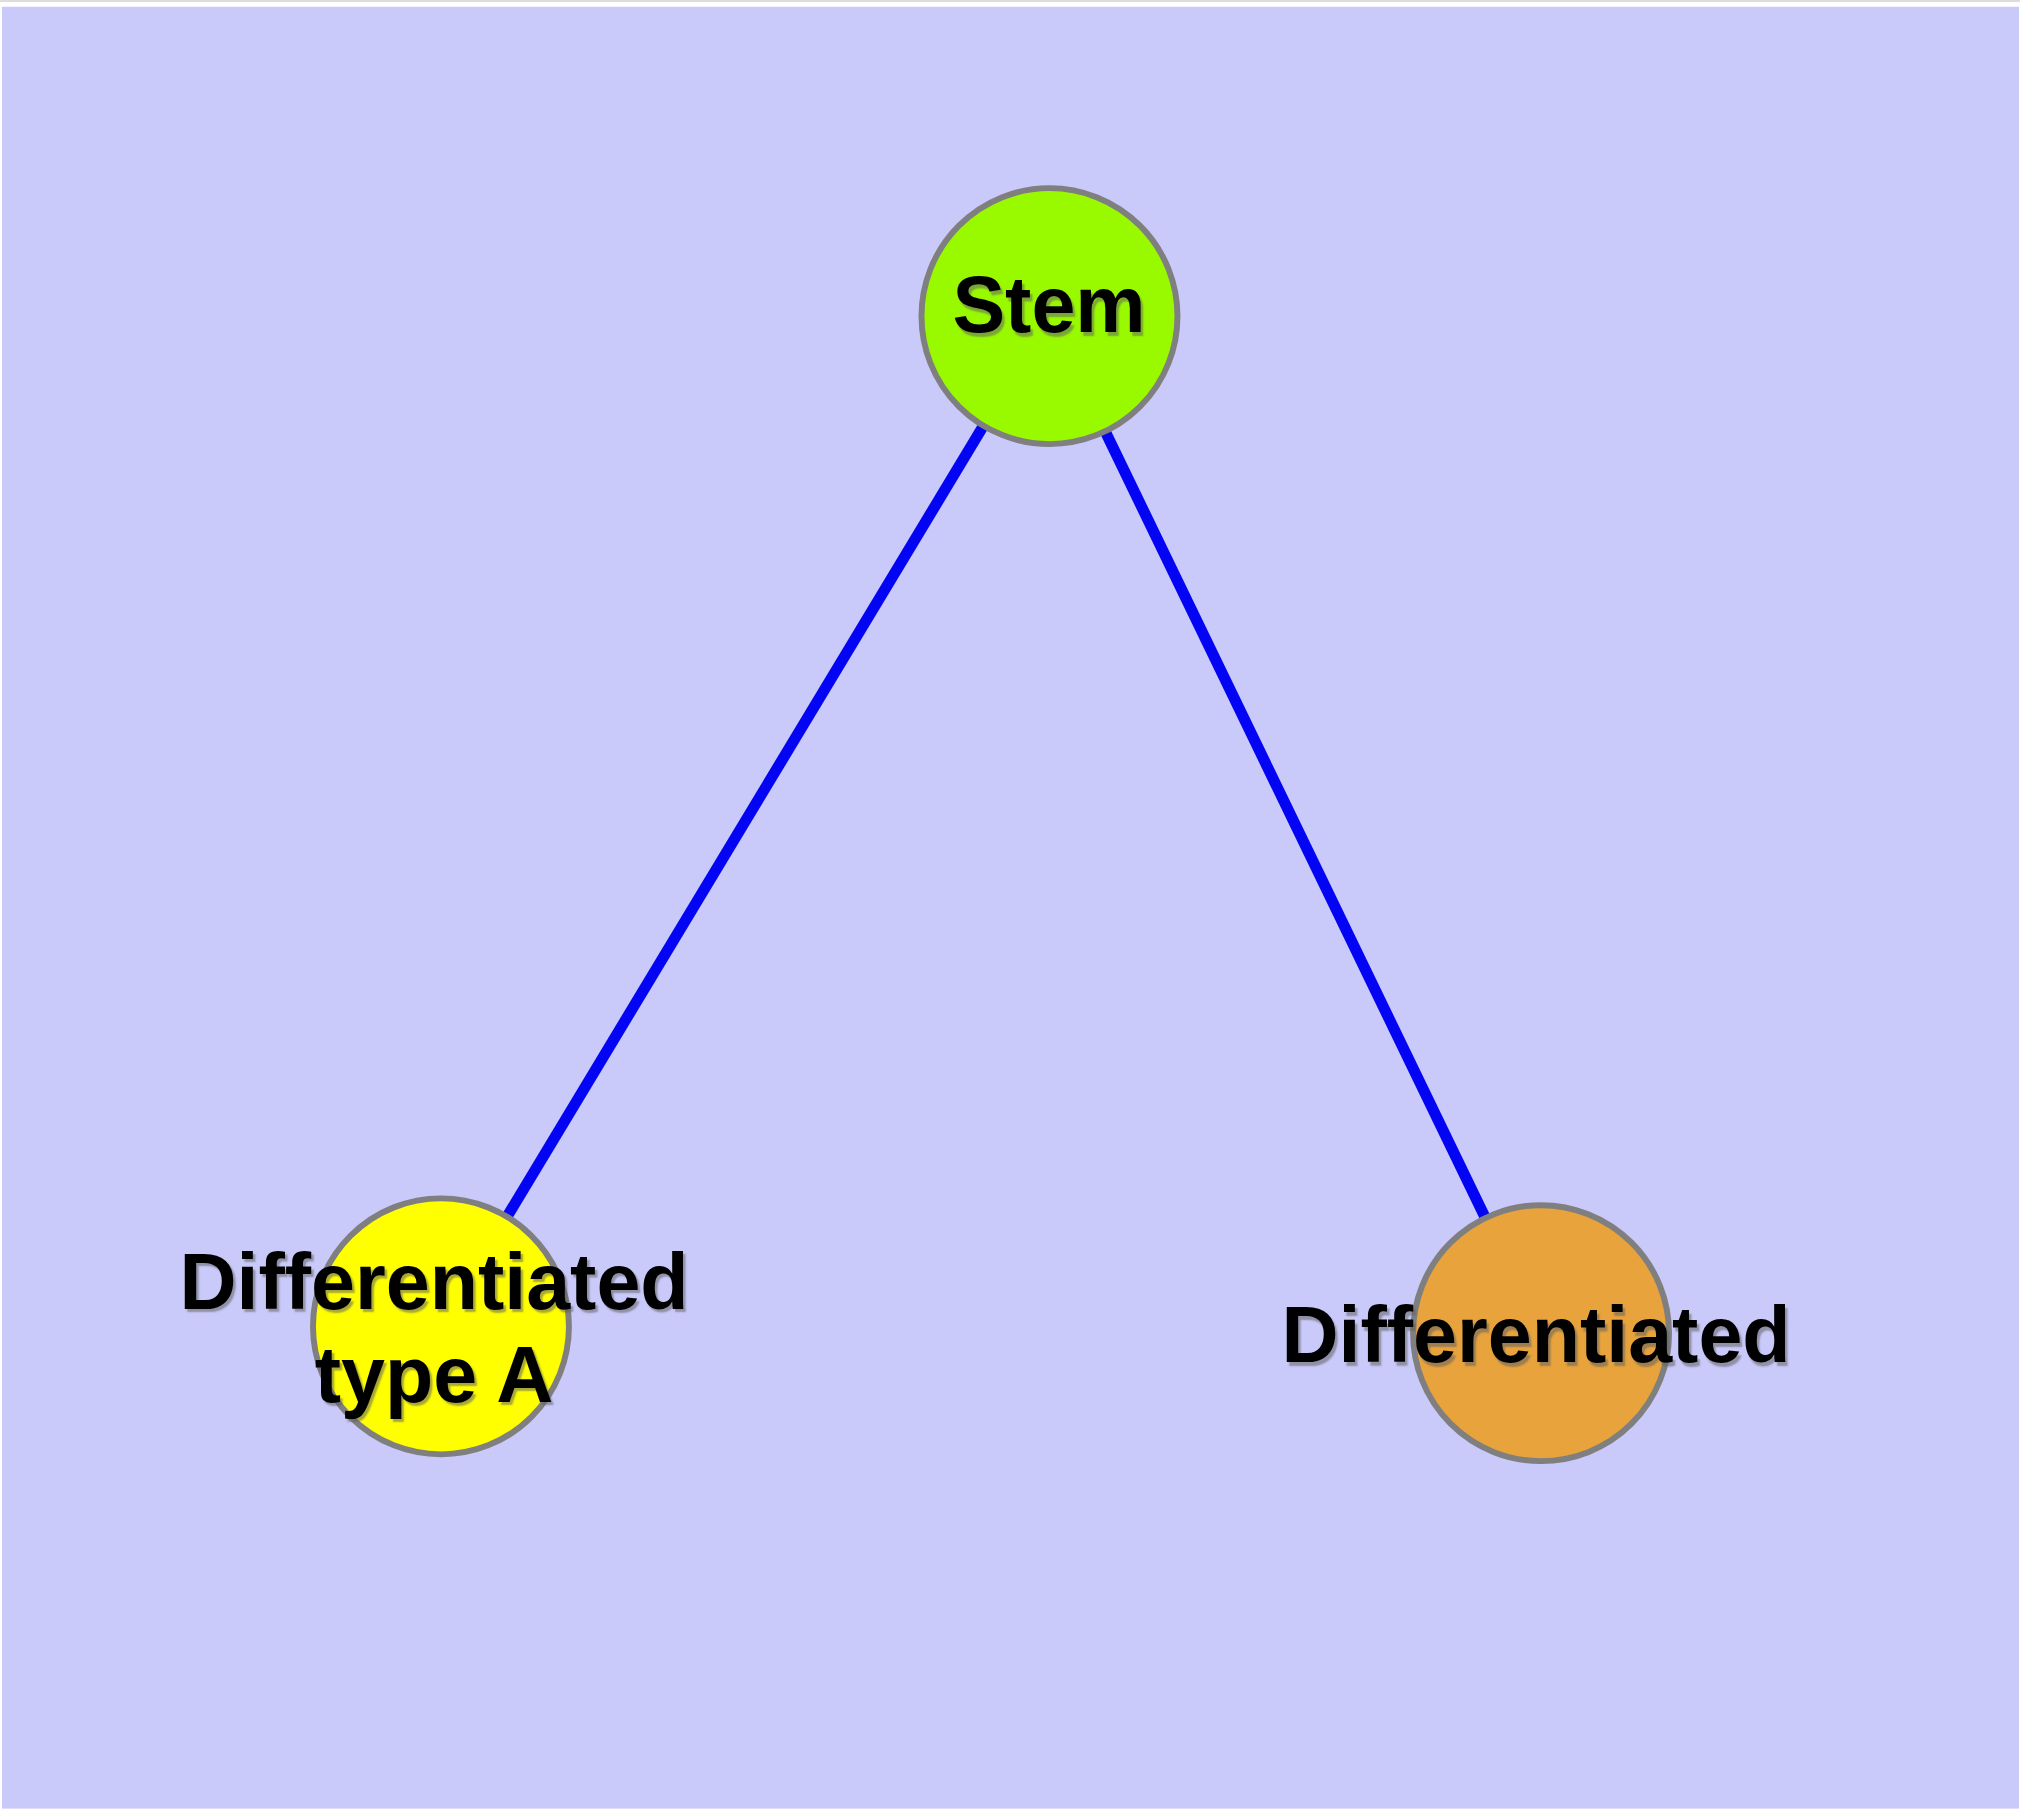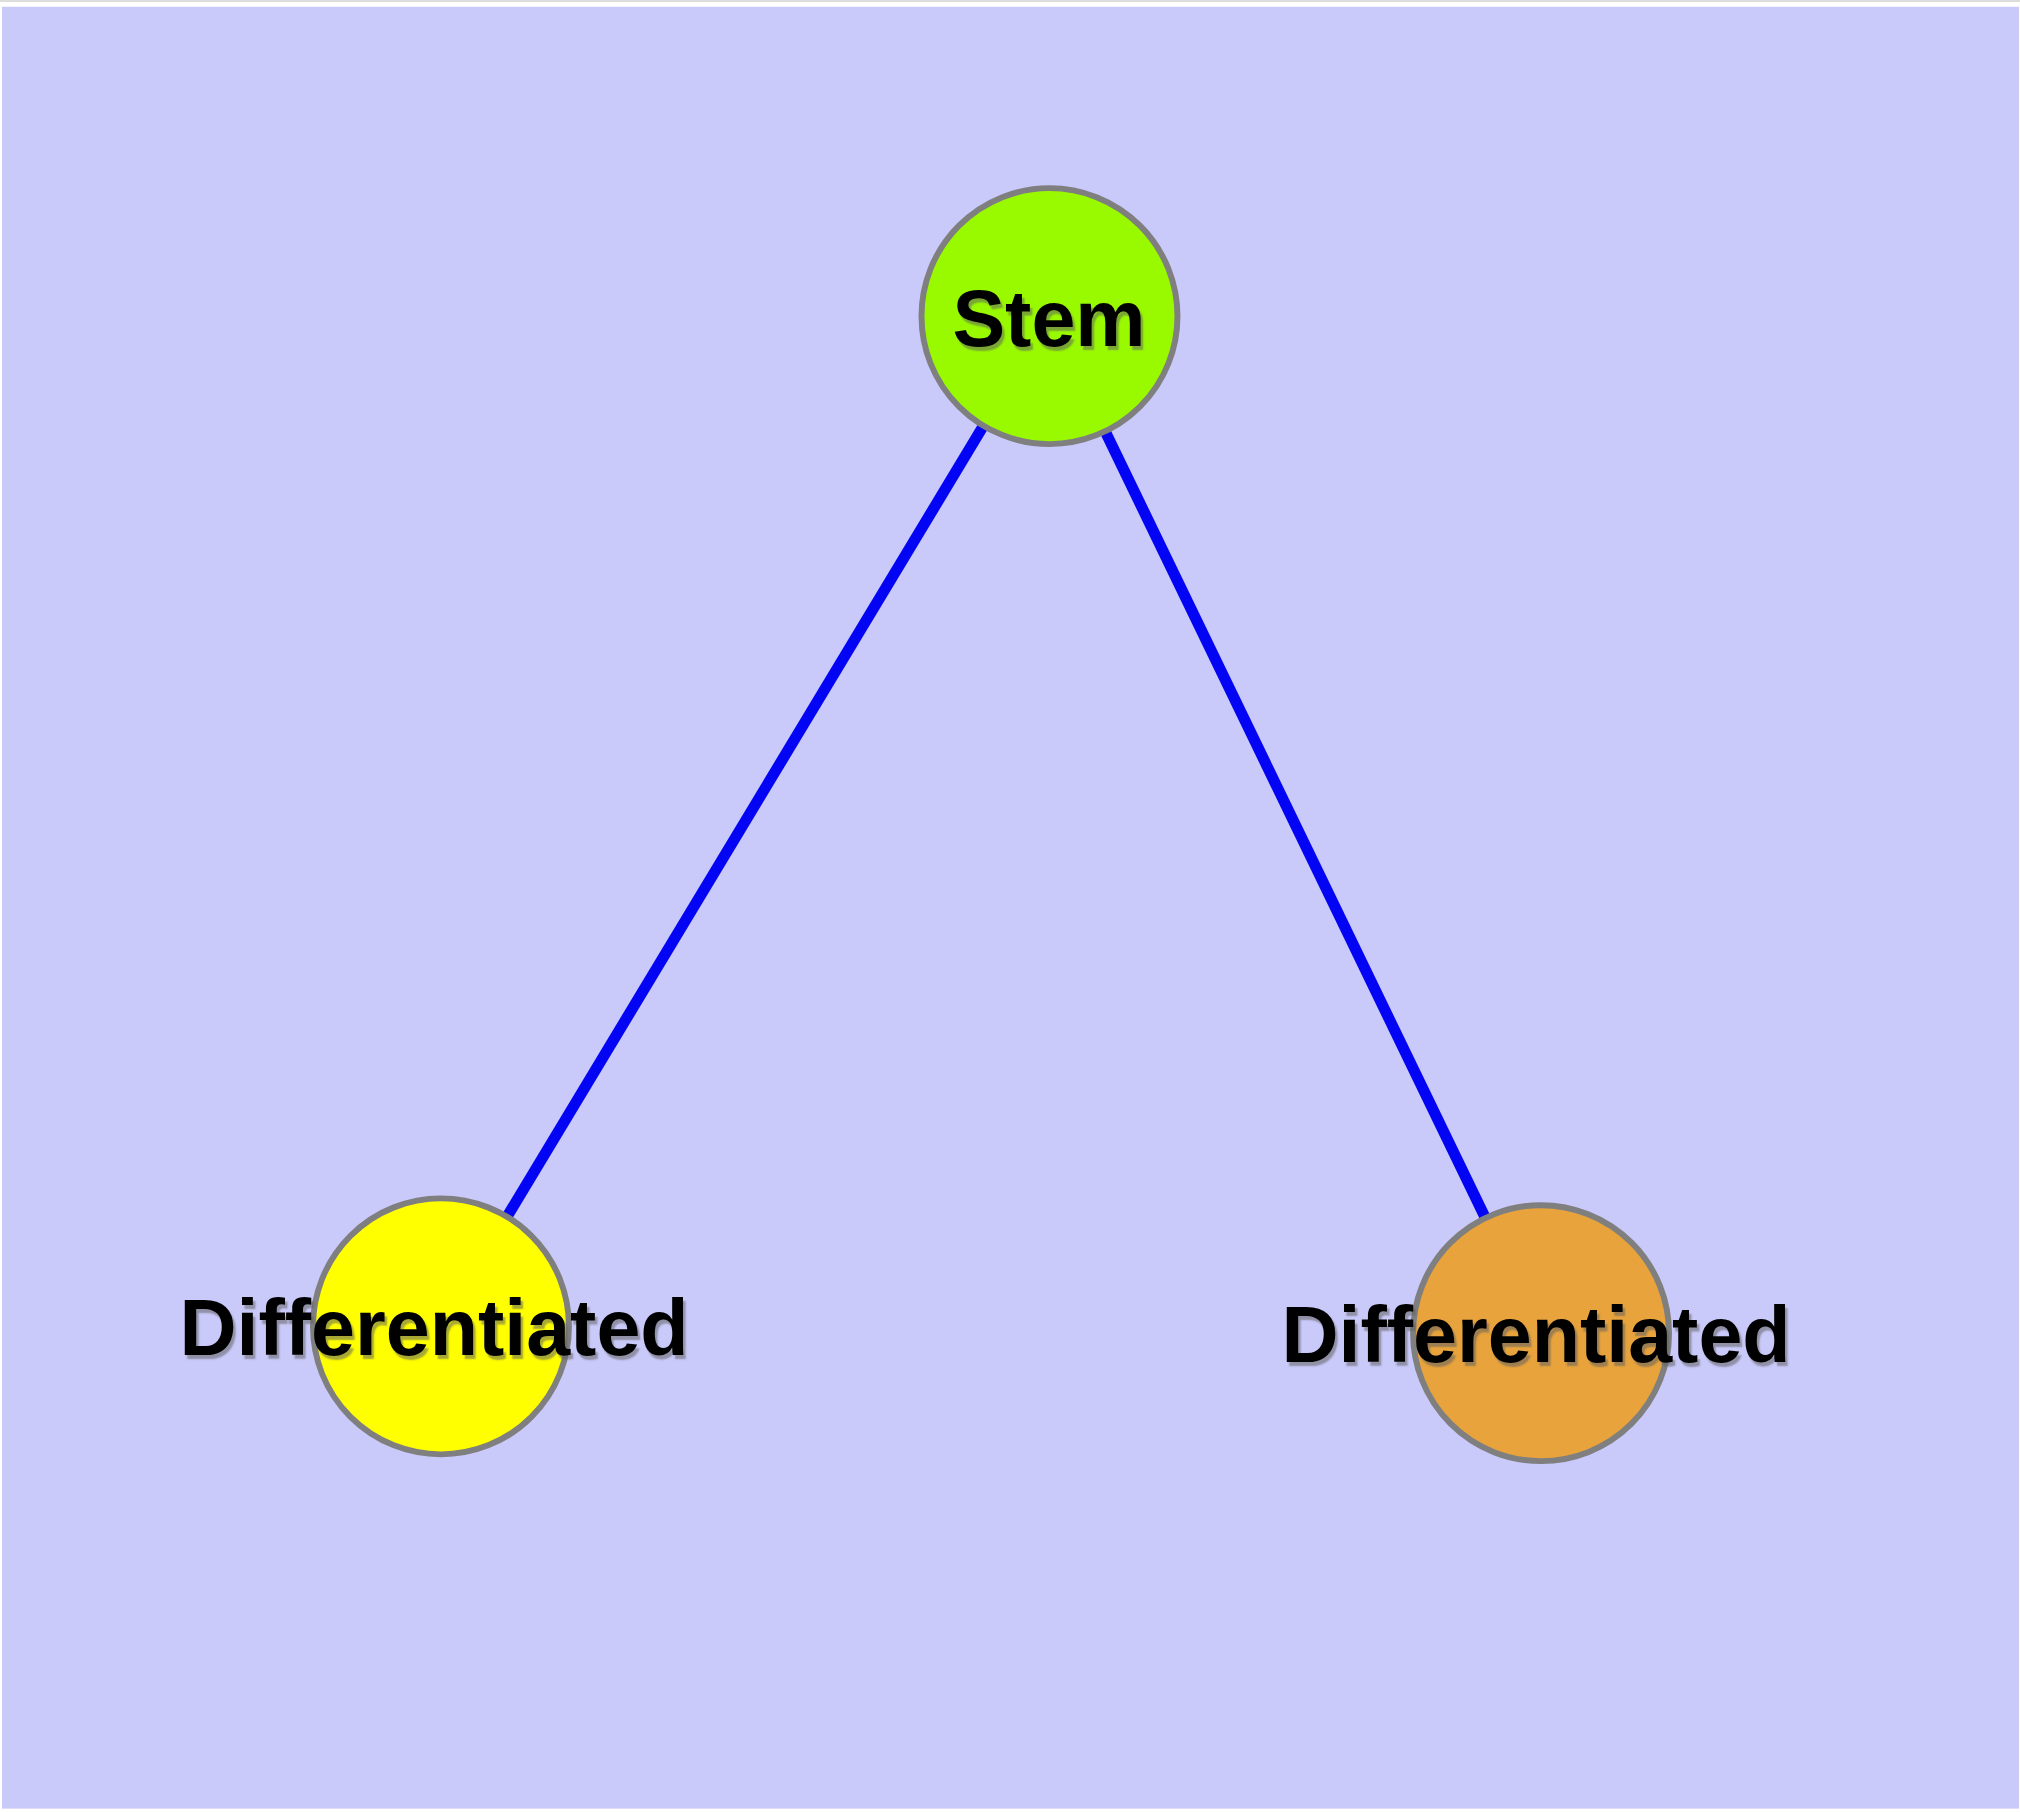--- a/index.html
+++ b/index.html
@@ -58,26 +58,27 @@
     <rect x="2" y="8" width="2380" height="2126" fill="#C9C9FA"></rect>
 
     <line x1="1238" y1="373" x2="520" y2="1565" stroke-width="13" stroke="#0404F5"></line>
     <line x1="1238" y1="373" x2="1818" y2="1573" stroke-width="13" stroke="#0404F5"></line>
 
     <circle cx="1238" cy="373" r="151" stroke-width="7" fill="#99FA00" stroke="#7F7F7F"></circle>
     <circle cx="520" cy="1565" r="151" stroke-width="7" fill="#FFFF00" stroke="#7F7F7F"></circle>
     <circle cx="1818" cy="1573" r="151" stroke-width="7" fill="#E8A33C" stroke="#7F7F7F"></circle>
   </svg>
 
-  <div class="node-label" style="left: 1049px; top: 319px;">
+  <div class="node-label" style="left: 1049px; top: 305px;">
     <span class="line">Stem</span>
   </div>
 
   <div class="node-label" style="left: 434px; top: 1328px;">
     <span class="line">Differentiated</span>
+    <span class="line">type A</span>
   </div>
 
   <div class="node-label" style="left: 1536px; top: 1335px;">
     <span class="line">Differentiated</span>
   </div>
 
 </div>
 
 
 </body></html>

